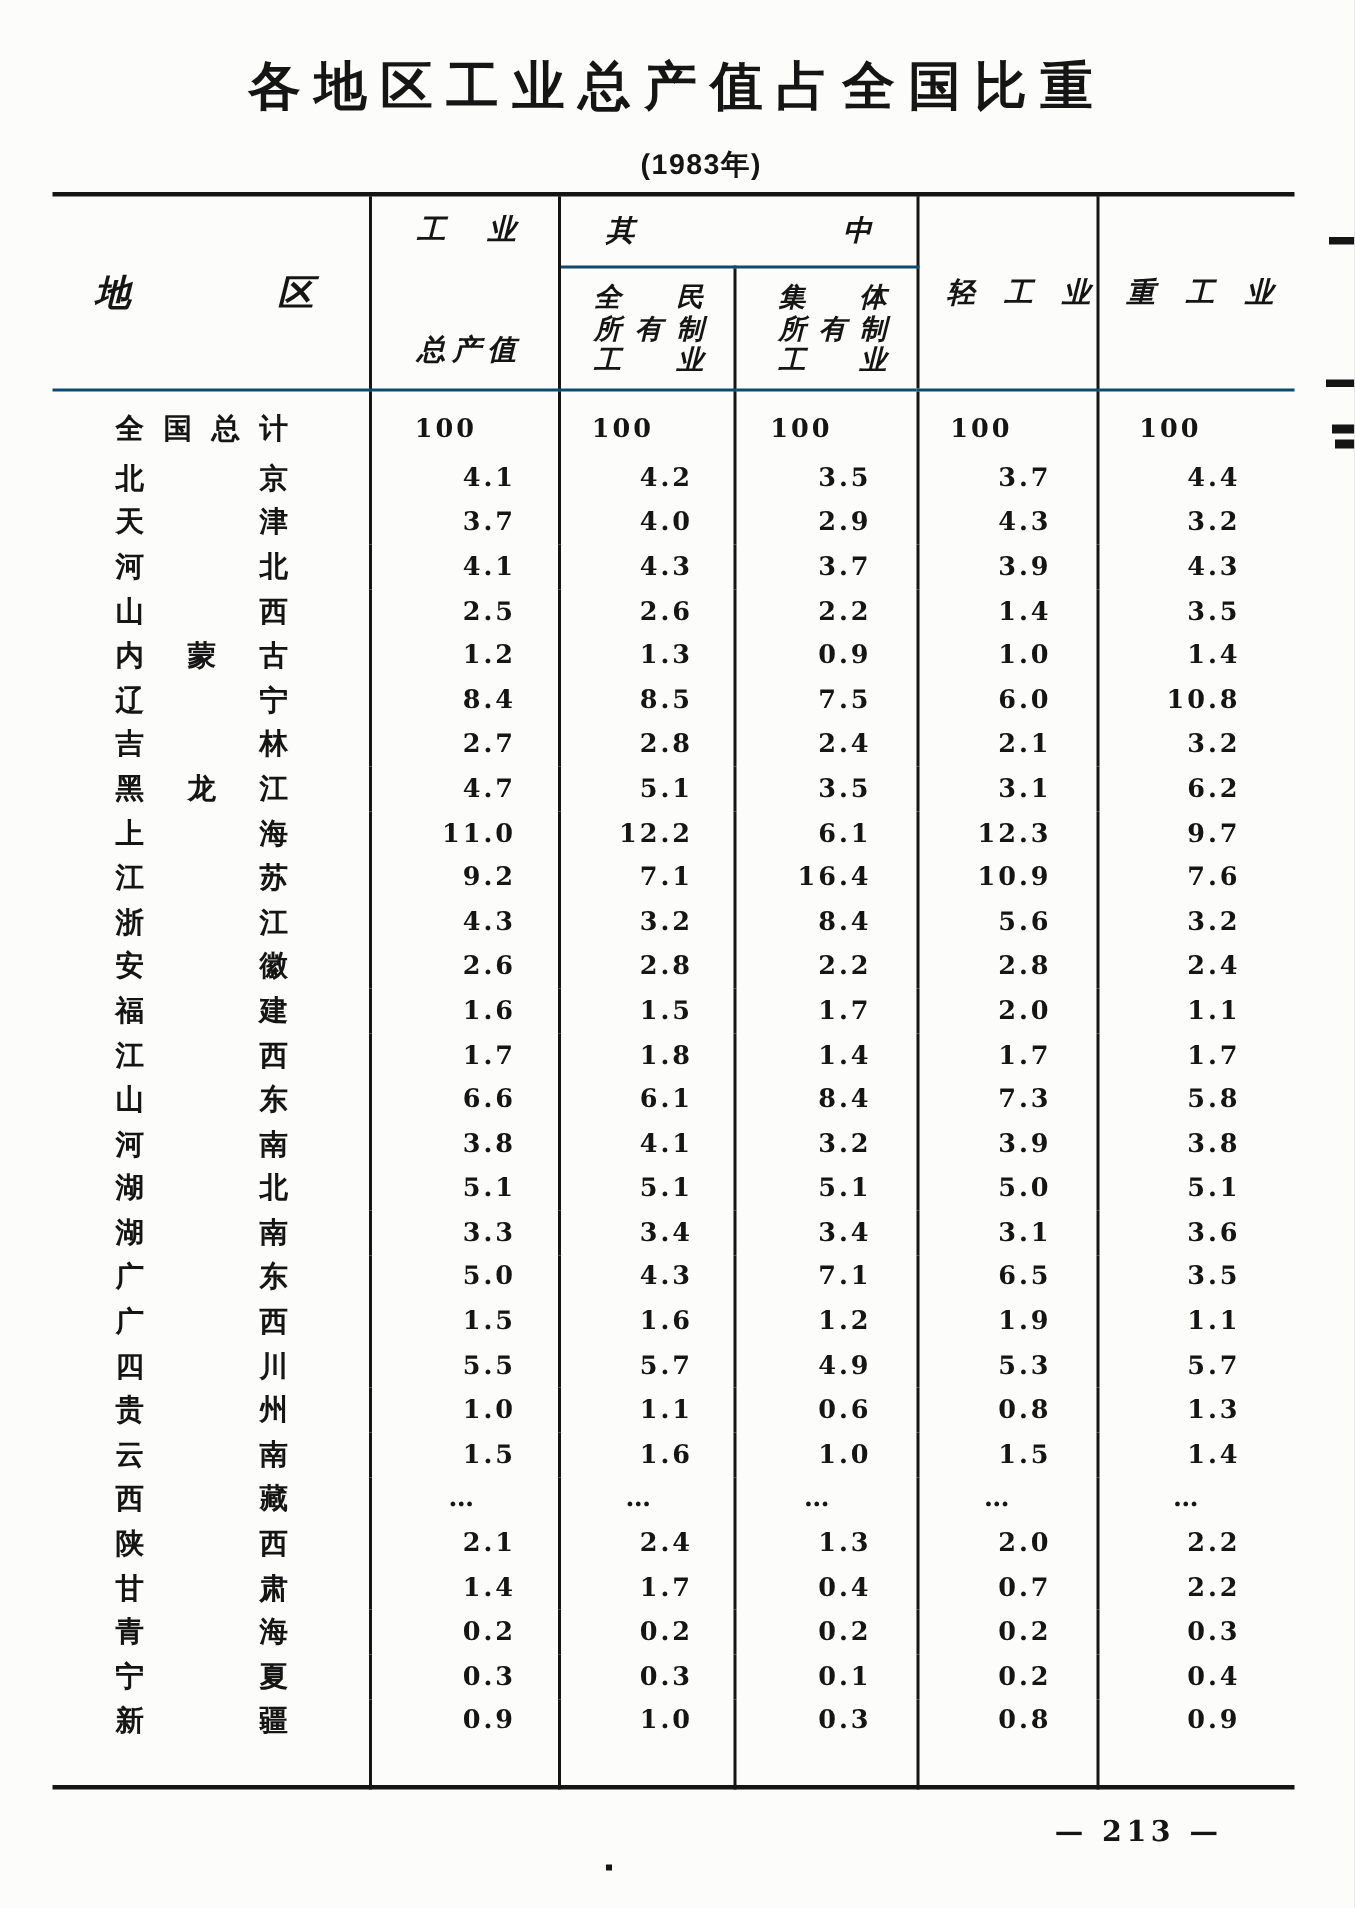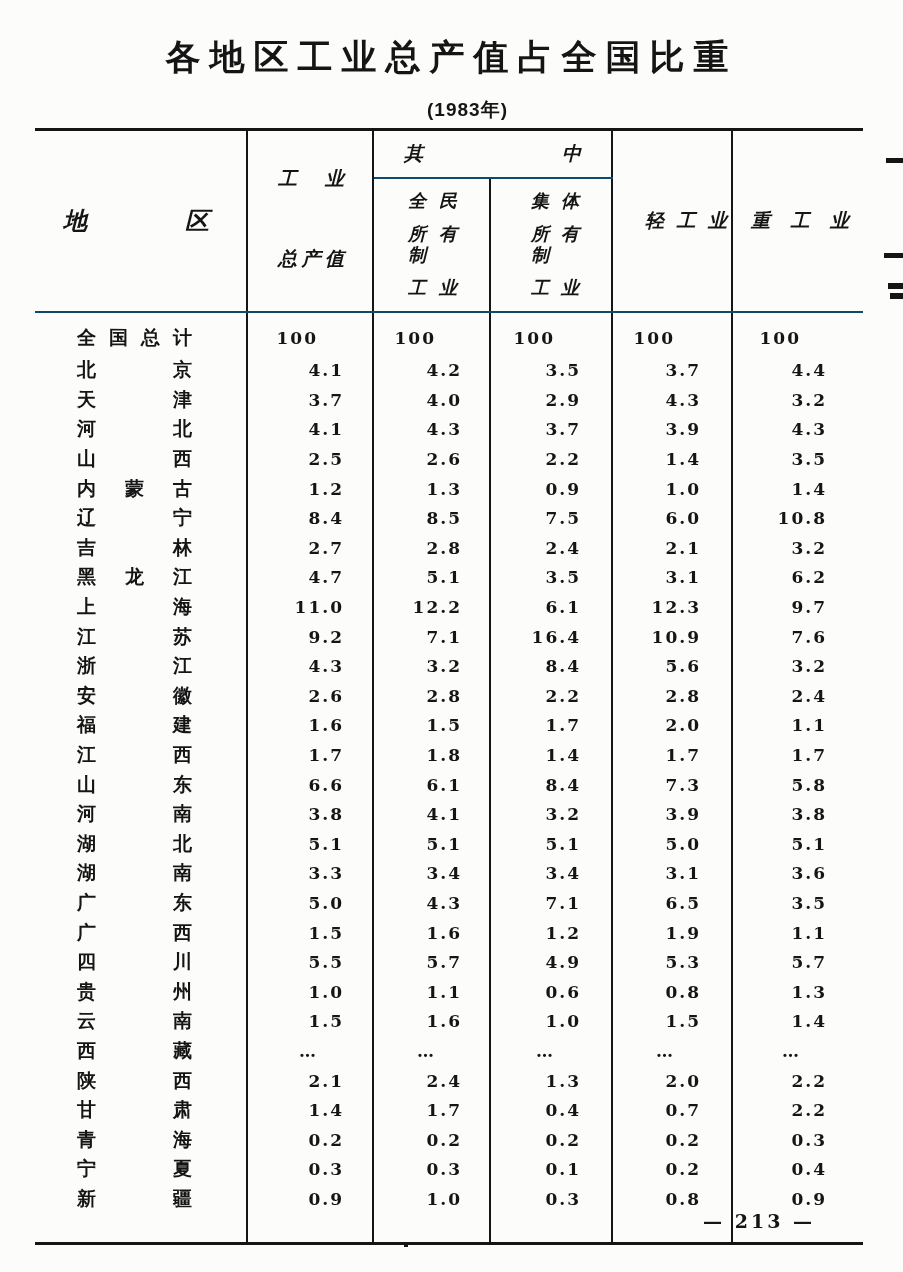--- a/index.html
+++ b/index.html
@@ -42,24 +42,24 @@
     text-align:justify; text-align-last:justify; text-justify:inter-character;
   }
   .region-head { padding:0 37px 0 28px; font-size:24px; }
   .col2wrap {
     height:106px;
     display:flex; flex-direction:column; justify-content:space-between;
     padding:9px 28px 13px 30px;
   }
   .among-head { padding:0 30px 0 30px; }
   .sub3 { line-height:21px; font-size:18px; }
-  .sub3 .ln { margin:12px; }
+  .sub3 .ln { margin:0; }
   .sub-state { padding:0 20px 0 22px; }
   .sub-coll  { padding:0 20px 0 28px; }
-  .light-head { padding:0 4px 0 32px; }
+  .light-head { padding:0 4px 0 18px; }
   .heavy-head { padding:0 14px 0 18px; }
 
   tbody td { height:29.6px; font-size:17px; }
   tbody tr.first td { height:36px; padding-top:7px; }
   td.c-label { font-weight:700; font-size:19px; }
   td.c-label .jlabel { padding:0 54px 0 42px; }
   td.c-val {
     font-family:"DejaVu Serif", serif;
     font-weight:700;
     text-align:right;

